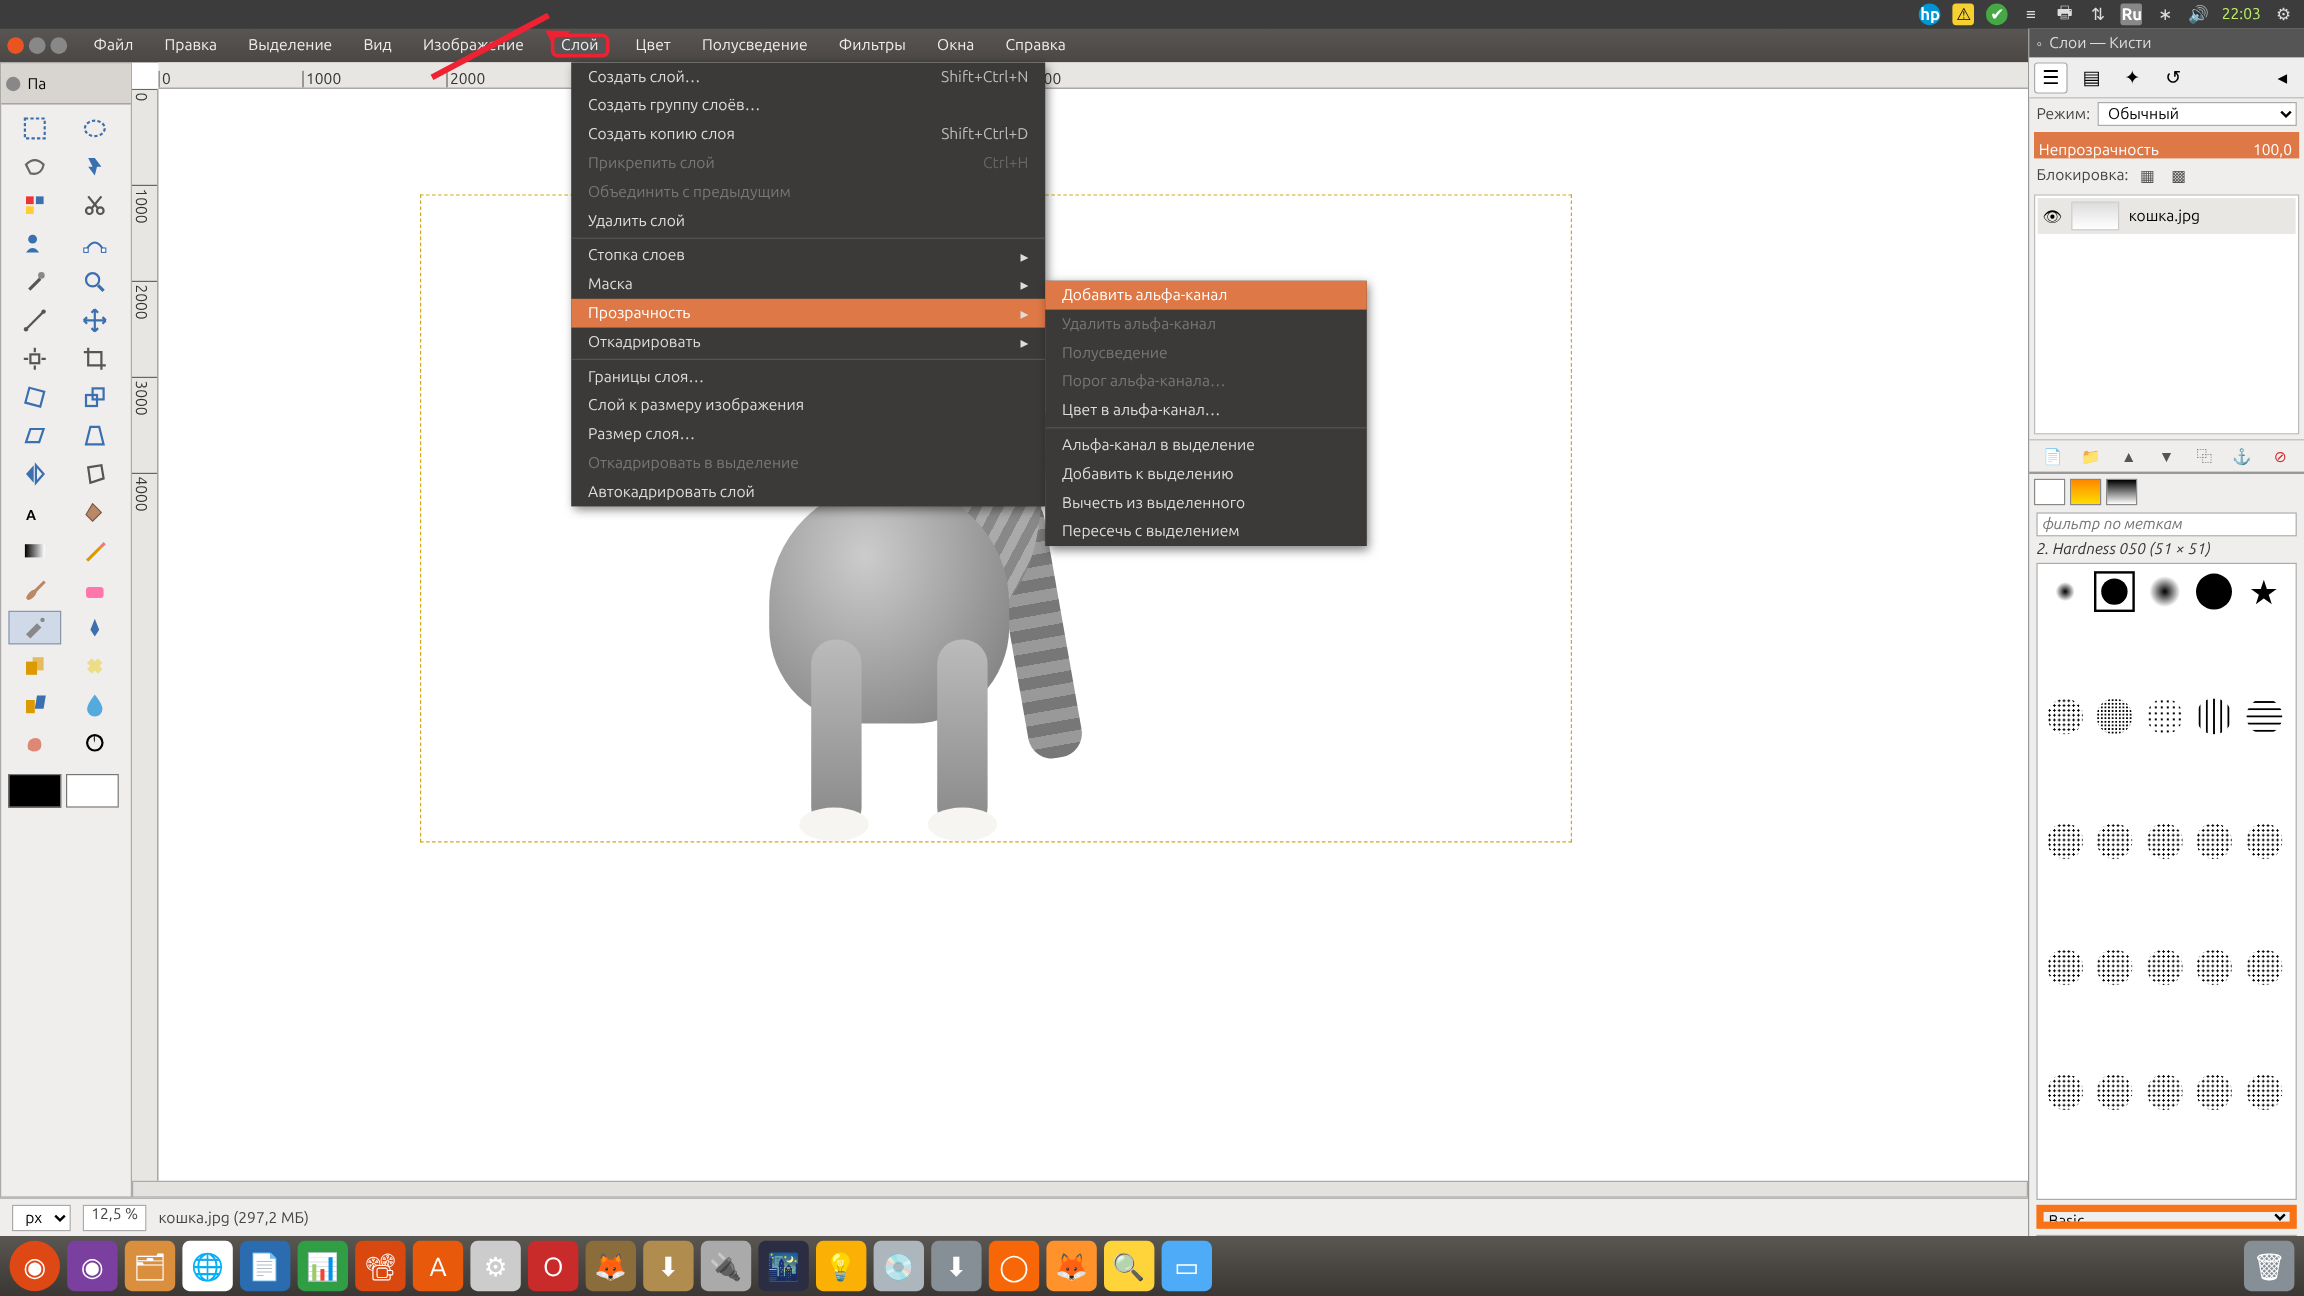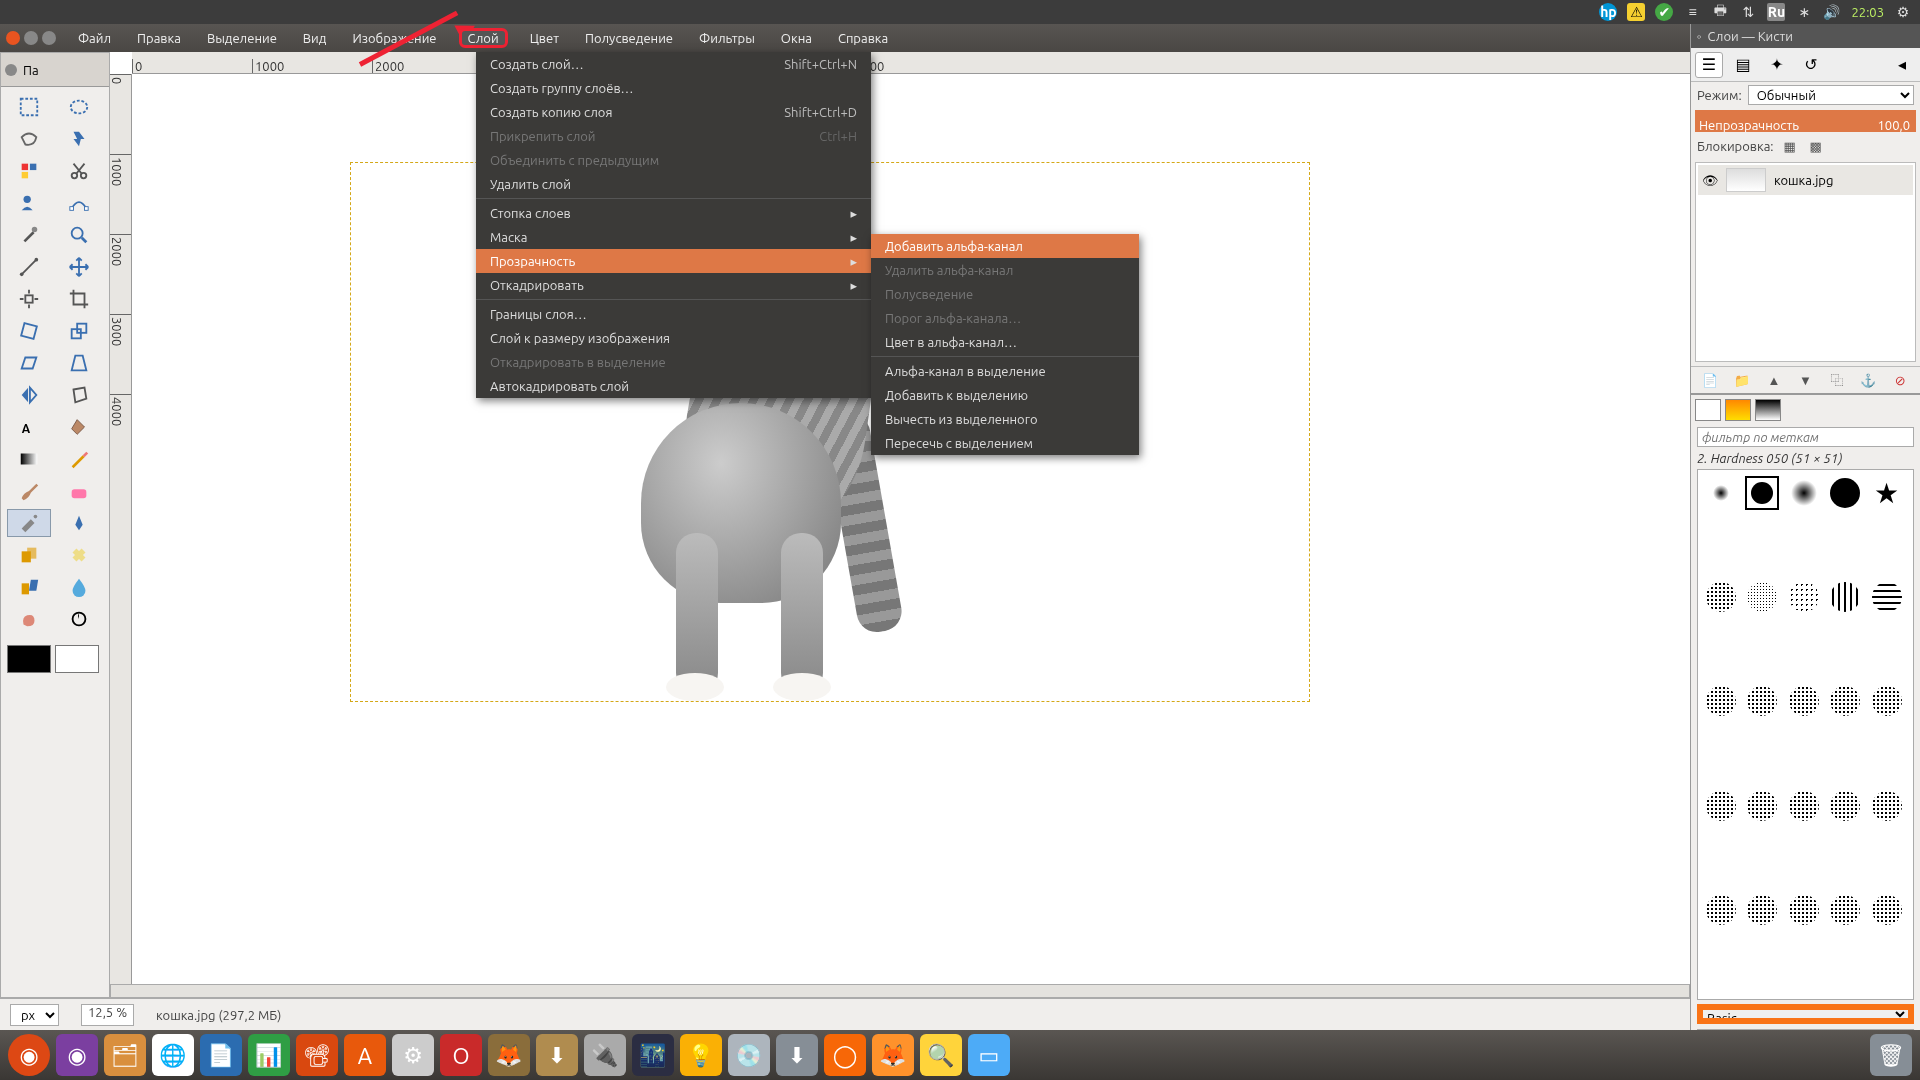--- a/index.html
+++ b/index.html
@@ -85,21 +85,21 @@
 .brush .blur{border-radius:50%;background:radial-gradient(#000,transparent 70%)}
 .brush .star{font-size:28px;color:#000}
 .brush .tex{width:30px;height:30px;background:radial-gradient(circle,#000 1px,transparent 1px);background-size:4px 4px;border-radius:50%}
 .preset{padding:2px 6px}
 .preset select{width:100%;border:6px solid #f97316;height:20px}
 .interval{display:flex;align-items:center;background:#fff;border:1px solid #aaa;margin:2px 6px;height:22px}
 .interval .bar{width:3px;height:100%;background:#de7846}
 .interval span:first-of-type{flex:1;padding-left:4px;color:#555}
 .brush-btns{display:flex;justify-content:space-around;padding:4px;border-top:1px solid #bbb}
 .ib{width:20px;height:18px;display:inline-flex;align-items:center;justify-content:center;font-size:13px;color:#555}
-.statusbar{position:absolute;bottom:50px;left:0;right:230px;height:32px;background:#f0eeec;border-top:1px solid #aaa;display:flex;align-items:center;gap:22px;padding:0 10px;color:#444}
+.statusbar{position:absolute;bottom:50px;left:0;right:230px;height:32px;background:#f0eeec;border-top:1px solid #aaa;display:flex;align-items:center;gap:10px;padding:0 10px;color:#444}
 .statusbar select,.statusbar .zoom{border:1px solid #aaa;background:#fff;height:22px;padding:0 6px}
 .dock{position:absolute;bottom:0;left:0;right:0;height:50px;background:linear-gradient(#5a5652,#3a3734);display:flex;align-items:center;gap:6px;padding:0 8px}
 .dockic{width:42px;height:42px;border-radius:6px;display:flex;align-items:center;justify-content:center;font-size:22px;color:#fff}
 .dockic.ub{background:#dd4814;border-radius:50%}
 .scroll-h{position:absolute;bottom:82px;left:110px;right:230px;height:14px;background:#e4e2de;border:1px solid #aaa}
 </style>
 </head>
 <body>
 
 <div class="topbar">
@@ -178,20 +178,23 @@
     <div class="dd-item">
       <span>Откадрировать</span>
       <span class="dd-sub">▸</span>
     </div>
     <div class="dd-sep"></div>
     <div class="dd-item">
       <span>Границы слоя…</span>
     </div>
     <div class="dd-item">
       <span>Слой к размеру изображения</span>
+    </div>
+    <div class="dd-item">
+      <span>Размер слоя…</span>
     </div>
     <div class="dd-item dis">
       <span>Откадрировать в выделение</span>
     </div>
     <div class="dd-item">
       <span>Автокадрировать слой</span>
     </div>
   </div>
 <div class="submenu" id="sub">
     <div class="dd-item hov">Добавить альфа-канал</div>

